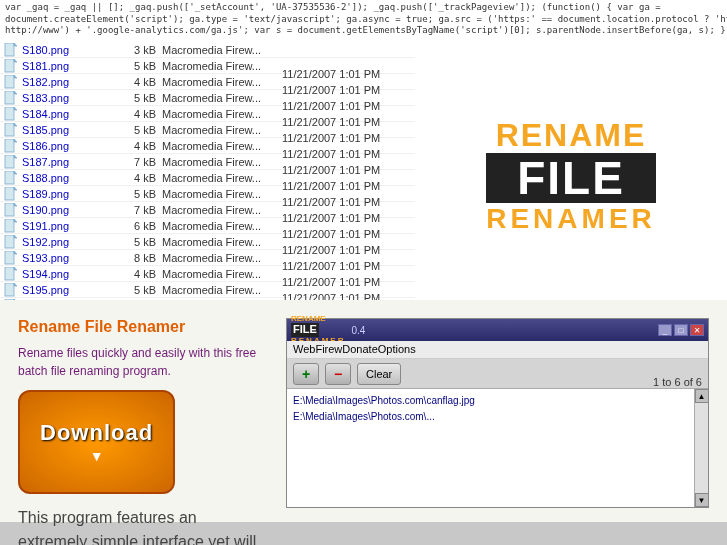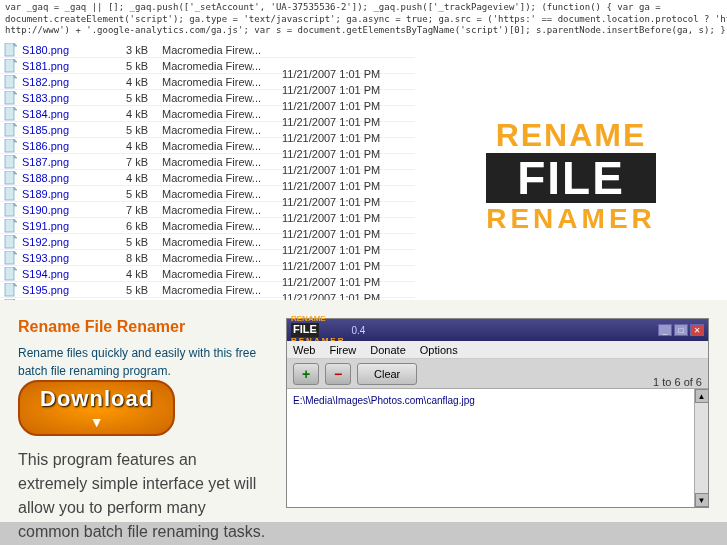--- a/index.html
+++ b/index.html
@@ -76,21 +76,21 @@
       overflow: hidden;
       white-space: nowrap;
       flex-shrink: 0;
     }
 
     .file-size {
       width: 50px;
       font-size: 11px;
       color: #333;
       text-align: right;
-      padding-right: 14px;
+      padding-right: 6px;
       flex-shrink: 0;
     }
 
     .file-type {
       width: 120px;
       font-size: 11px;
       color: #333;
       overflow: hidden;
       white-space: nowrap;
       flex-shrink: 0;
@@ -169,29 +169,30 @@
 
     .section-title {
       font-size: 16px;
       font-weight: bold;
       color: #e06000;
       margin-bottom: 8px;
     }
 
     .section-desc {
       font-size: 12px;
-      color: #0c4a6e;
+      color: #701a75;
       line-height: 1.5;
+      margin-bottom: 10px;
     }
 
     .download-btn {
       background: radial-gradient(ellipse at center, #ff9900 0%, #cc6600 100%);
       border: 2px solid #aa4400;
-      border-radius: 20px;
-      padding: 4px 20px;
+      border-radius: 12px;
+      padding: 28px 20px;
       cursor: pointer;
       display: inline-flex;
       flex-direction: column;
       align-items: center;
       margin-bottom: 12px;
     }
 
     .download-btn-text {
       font-size: 22px;
       font-weight: bold;
@@ -284,23 +285,21 @@
       color: #fff;
       display: flex;
       align-items: center;
       justify-content: center;
       cursor: pointer;
     }
 
     .app-menubar {
       background: #ececec;
       display: flex;
-      align-items: center;
       padding: 2px 6px;
-      gap: 14px;
       height: 18px;
       border-bottom: 1px solid #ccc;
     }
 
     .app-menu-item {
       font-size: 11px;
       color: #000;
       cursor: pointer;
     }
 
@@ -328,21 +327,21 @@
       font-weight: bold;
     }
 
     .tool-btn.plus { color: #007700; }
     .tool-btn.minus { color: #cc0000; }
 
     .clear-btn {
       background: linear-gradient(to bottom, #e8e8e8, #c0c0c0);
       border: 1px solid #888;
       border-radius: 3px;
-      padding: 2px 16px;
+      padding: 2px 8px;
       font-size: 11px;
       cursor: pointer;
       height: 22px;
       text-align: right;
     }
 
     .page-indicator {
       font-size: 11px;
       color: #333;
       margin-left: auto;
@@ -645,20 +644,21 @@
     <div class="app-toolbar">
       <div class="tool-btn plus">+</div>
       <div class="tool-btn minus">−</div>
       <button class="clear-btn">Clear</button>
       <span class="page-indicator">1 to 6 of 6</span>
     </div>
 
     <div class="app-filelist-row">
       <div class="app-filelist" id="app-filelist-container">
       <div class="app-file-entry">E:\Media\Images\Photos.com\canflag.jpg</div>
+          <div class="app-file-entry">E:\Media\Images\Photos.com\...</div>
         </div>
       <div class="scrollbar-right">
         <div class="scroll-arrow">▲</div>
         <div style="flex:1; background:#e0e0e0; width:100%;"></div>
         <div class="scroll-arrow">▼</div>
       </div>
     </div>
   </div>
 
 </div>

